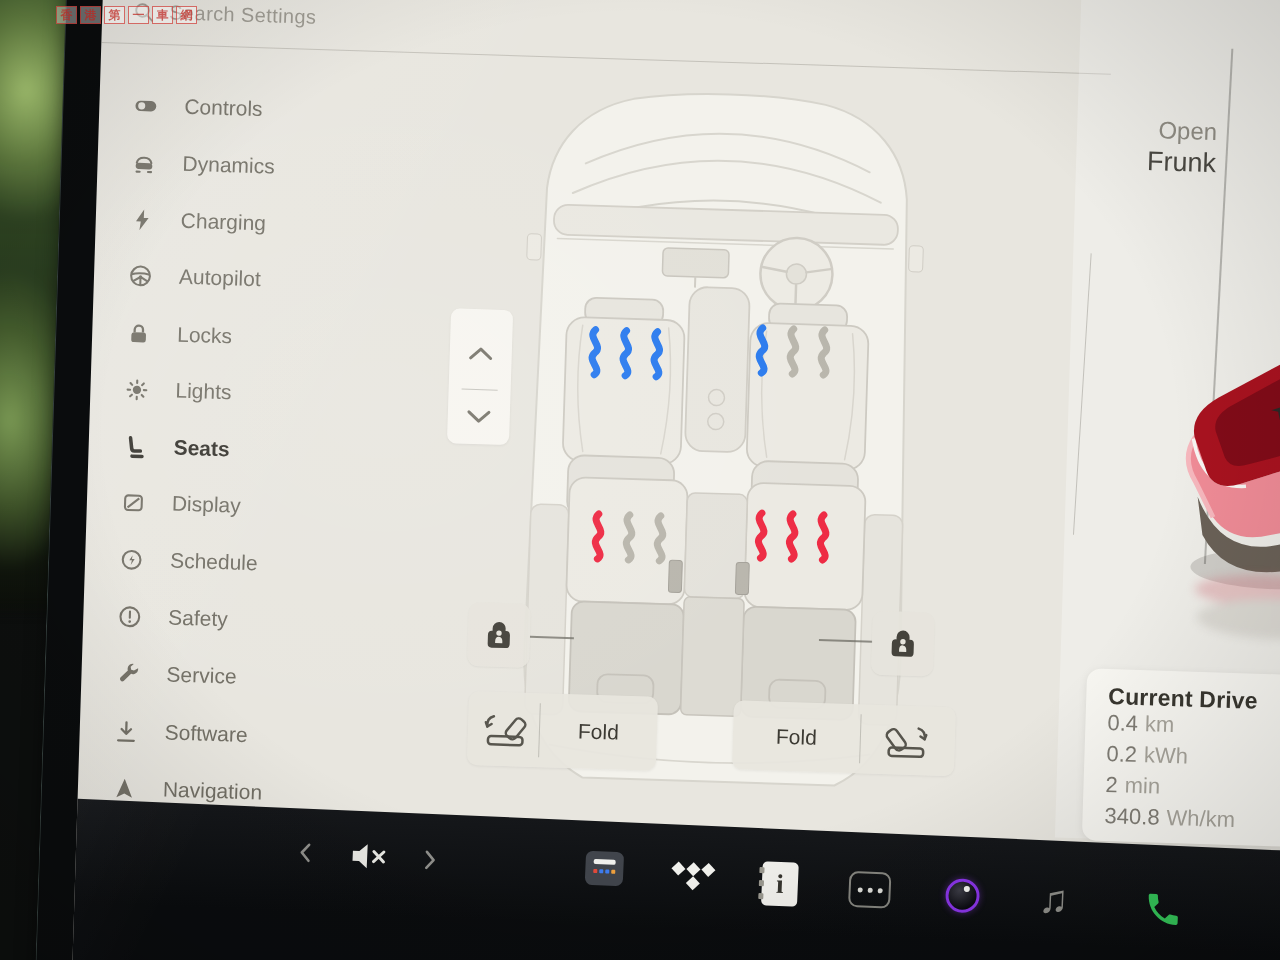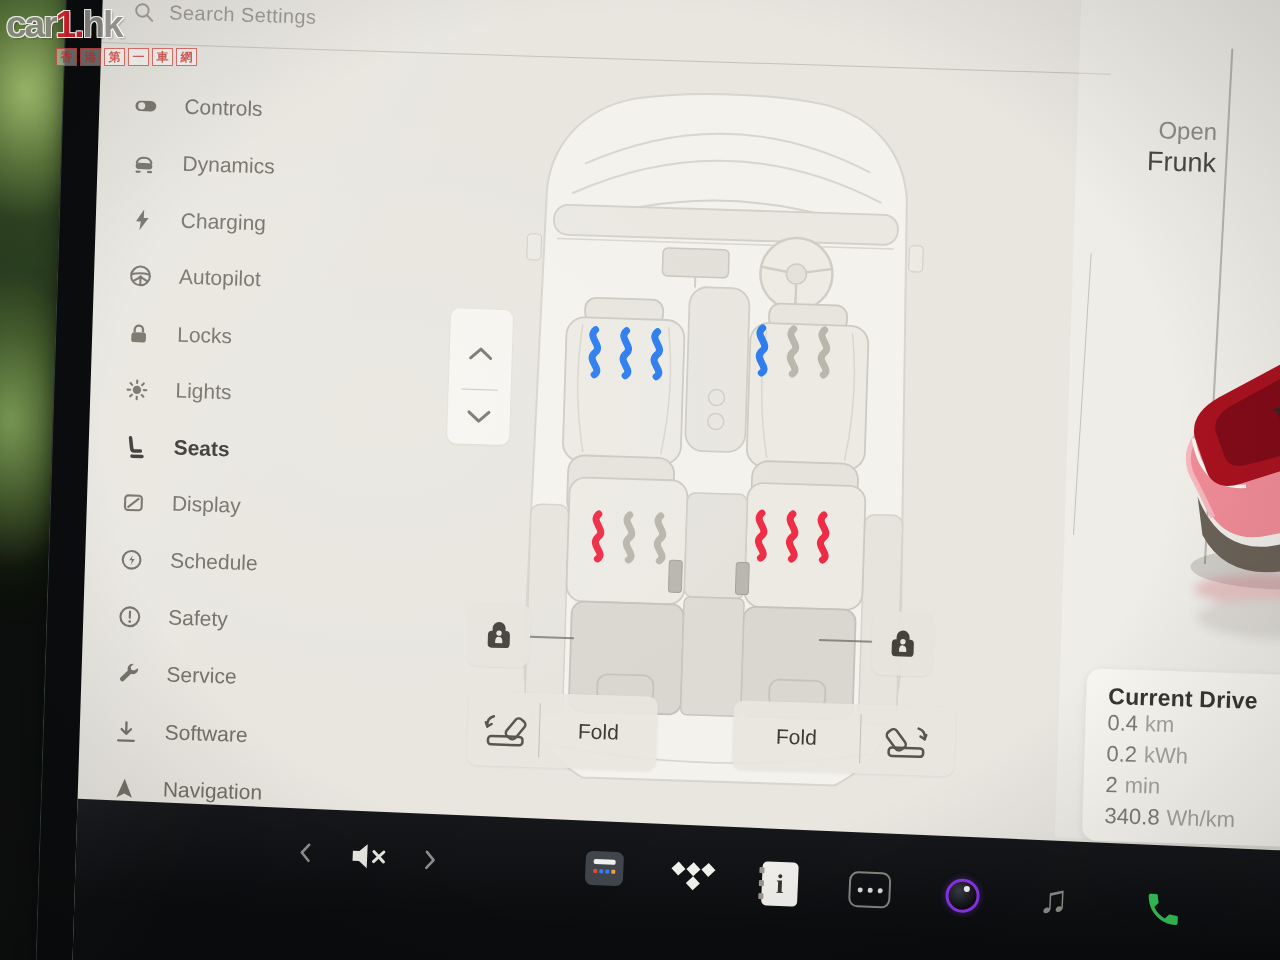--- a/index.html
+++ b/index.html
@@ -447,21 +447,20 @@
     </svg>
   </div>
 
   <div class="glare"></div>
 </div>
 </div>
 
 <div class="vignette"></div>
 
 <div class="watermark">
-  <div class="wm-logo"><span>car</span><span class="red">1.</span><span>hk</span></div>
   <div class="wm-tiles">
     <span>香</span>
       <span>港</span>
       <span>第</span>
       <span>一</span>
       <span>車</span>
       <span>網</span>
   </div>
 </div>
 

